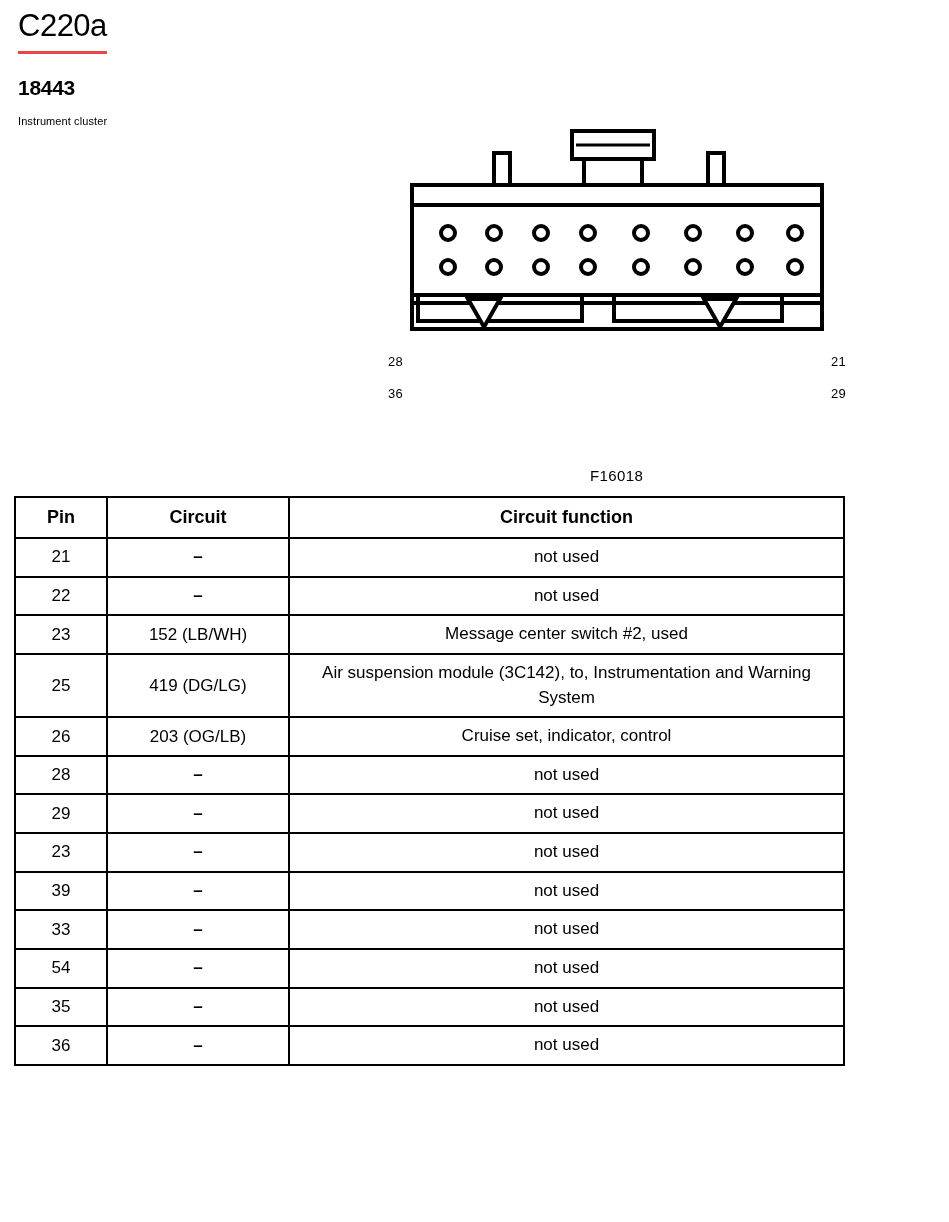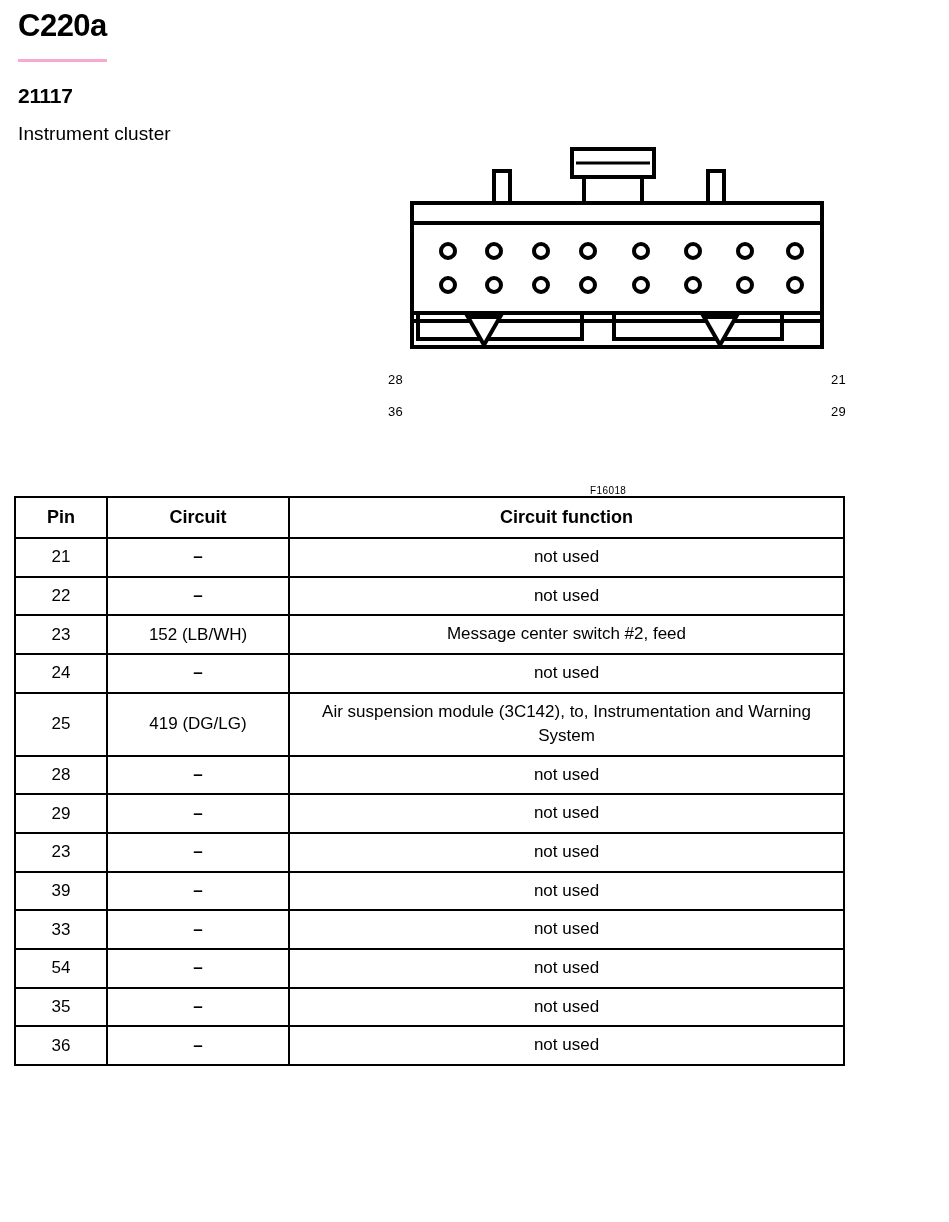--- a/index.html
+++ b/index.html
@@ -15,35 +15,35 @@
     position: relative;
     overflow: hidden;
   }
 
   
   .doc-header {
     padding: 10px 0 0 18px;
   }
   .conn-title {
     font-size: 31px;
-    font-weight: bold;
+    font-weight: normal;
     letter-spacing: -0.5px;
     display: inline-block;
-    border-bottom: 3px solid #f9a8d4;
-    padding-bottom: 16px;
+    border-bottom: 3px solid #ef4444;
+    padding-bottom: 8px;
     line-height: 1.05;
   }
   .part-number {
     font-size: 21px;
     font-weight: bold;
     margin-top: 22px;
     letter-spacing: -0.3px;
   }
   .component-name {
-    font-size: 19px;
+    font-size: 11px;
     margin-top: 15px;
     letter-spacing: 0.1px;
   }
 
   
   .diagram-area {
     position: relative;
     width: 949px;
     height: 290px;
   }
@@ -60,21 +60,21 @@
     letter-spacing: 0.2px;
   }
   .pin-label.l28 { left: 388px; top: 227px; }
   .pin-label.l36 { left: 388px; top: 259px; }
   .pin-label.l21 { left: 831px; top: 227px; }
   .pin-label.l29 { left: 831px; top: 259px; }
   .fig-code {
     position: absolute;
     left: 590px;
     top: 340px;
-    font-size: 10px;
+    font-size: 15px;
     letter-spacing: 0.4px;
   }
 
   
   .pin-table-wrap {
     position: absolute;
     left: 14px;
     top: 496px;
     width: 921px;
   }
@@ -117,21 +117,21 @@
   .dash {
     font-weight: bold;
     font-size: 17px;
   }
 </style>
 </head>
 <body>
 
 <div class="doc-header">
   <div class="conn-title">C220a</div>
-  <div class="part-number">21117</div>
+  <div class="part-number">18443</div>
   <div class="component-name">Instrument cluster</div>
 </div>
 
 <div class="diagram-area">
 
   <svg class="connector" viewBox="0 0 500 240" width="500" height="240">
 
     <rect x="190" y="4" width="82" height="28" fill="#ffffff" stroke="#000000" stroke-width="4"></rect>
     <line x1="194" y1="18" x2="268" y2="18" stroke="#000000" stroke-width="3"></line>
 
@@ -203,33 +203,33 @@
           <td class="func-cell">not used</td>
         </tr>
         <tr>
           <td class="pin-cell">22</td>
           <td class="circuit-cell dash">–</td>
           <td class="func-cell">not used</td>
         </tr>
         <tr>
           <td class="pin-cell">23</td>
           <td class="circuit-cell">152 (LB/WH)</td>
-          <td class="func-cell">Message center switch #2, feed</td>
-        </tr>
-        <tr>
-          <td class="pin-cell">24</td>
-          <td class="circuit-cell dash">–</td>
-          <td class="func-cell">not used</td>
+          <td class="func-cell">Message center switch #2, used</td>
         </tr>
         <tr>
           <td class="pin-cell">25</td>
           <td class="circuit-cell">419 (DG/LG)</td>
           <td class="func-cell">Air suspension module (3C142), to, Instrumentation and Warning System</td>
         </tr>
         <tr>
+          <td class="pin-cell">26</td>
+          <td class="circuit-cell">203 (OG/LB)</td>
+          <td class="func-cell">Cruise set, indicator, control</td>
+        </tr>
+        <tr>
           <td class="pin-cell">28</td>
           <td class="circuit-cell dash">–</td>
           <td class="func-cell">not used</td>
         </tr>
         <tr>
           <td class="pin-cell">29</td>
           <td class="circuit-cell dash">–</td>
           <td class="func-cell">not used</td>
         </tr>
         <tr>

